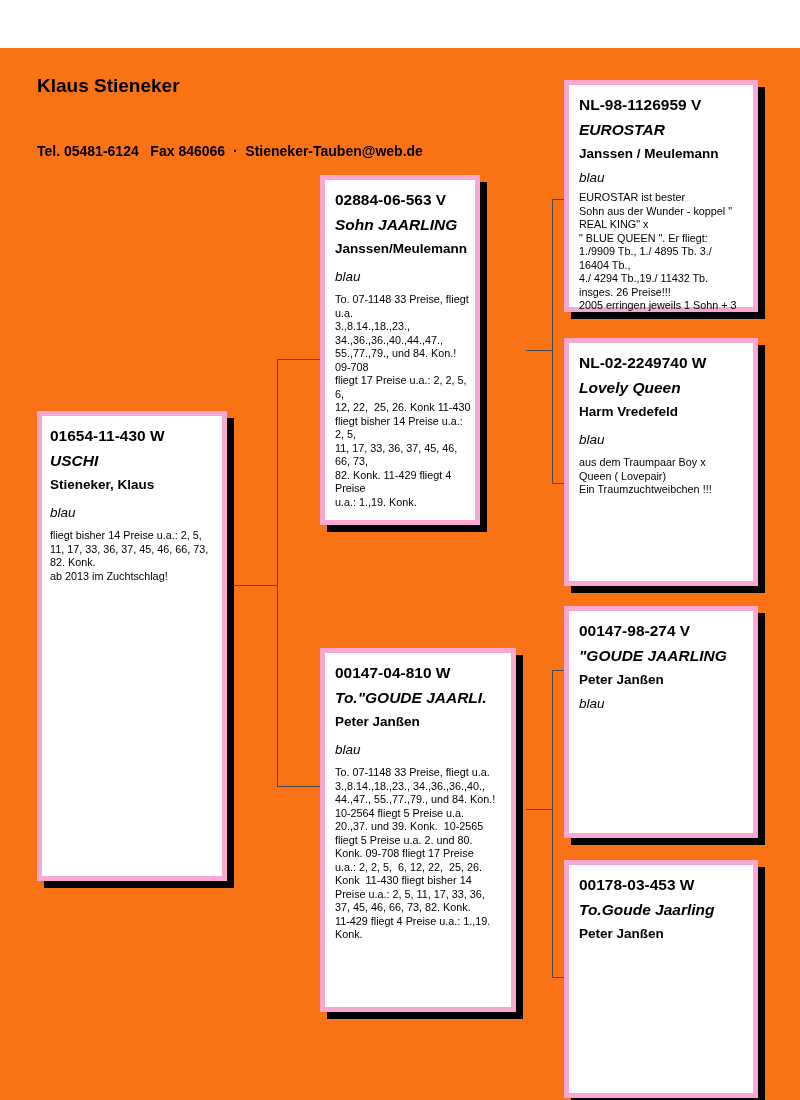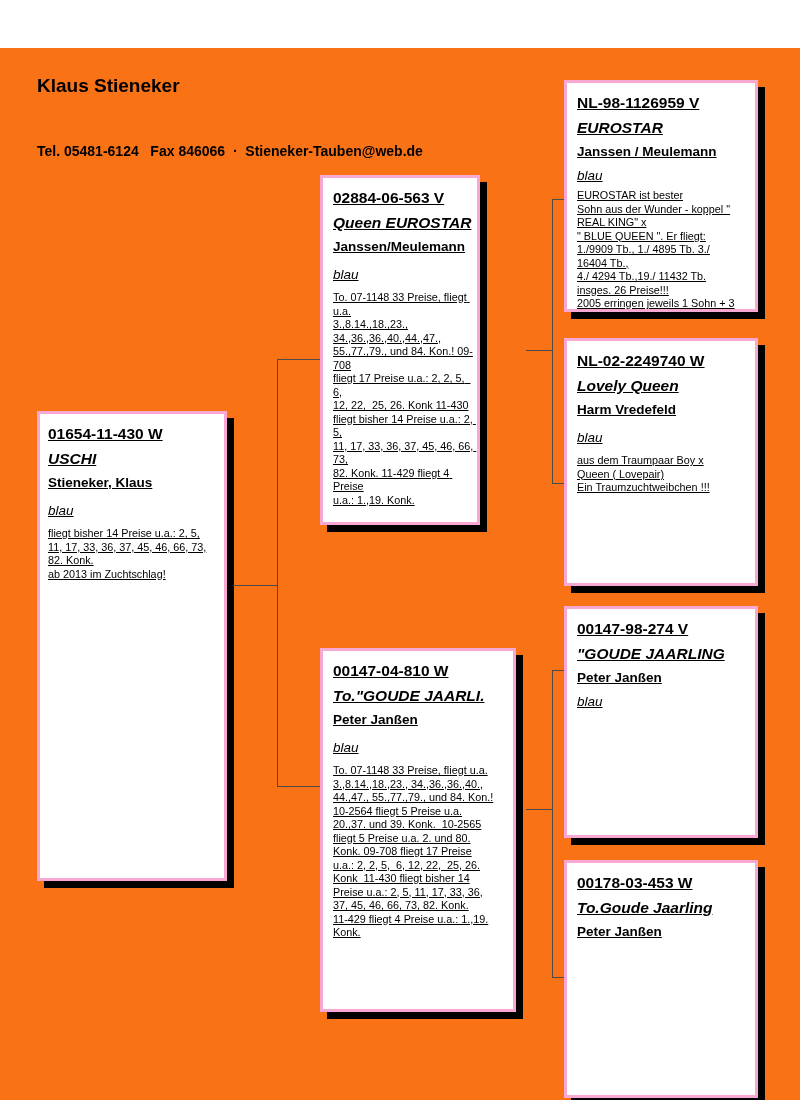--- a/index.html
+++ b/index.html
@@ -22,24 +22,23 @@
     position: absolute; left: 37px; top: 63px;
     font-size: 15px; font-weight: bold; white-space: pre;
   }
   .hdr-contact {
     position: absolute; left: 37px; top: 95px;
     font-size: 14px; font-weight: bold; white-space: pre;
   }
   .box {
     position: absolute;
     background: #fff;
-    border: 3px solid #f9a8d4;
+    border: 5px solid #f9a8d4;
     box-shadow: 7px 7px 0 0 #000;
     padding: 11px 2px 0 10px;
-    text-decoration: underline;
   }
   .ring      { font-size: 15.5px; font-weight: bold; margin-bottom: 7px; }
   .bird-name { font-size: 15.5px; font-weight: bold; font-style: italic; margin-bottom: 7px; }
   .breeder   { font-size: 13.5px; font-weight: bold; margin-bottom: 13px; }
   .colorline { font-size: 13.5px; font-style: italic; margin-bottom: 9px; }
   .notes     { font-size: 10.8px; line-height: 13.5px; white-space: pre-wrap; }
   .line { position: absolute; background: #4a4a4a; }
   .hline { height: 1px; }
   .vline { width: 1px; }
   .footer-credit {
@@ -61,21 +60,21 @@
     <div class="breeder">Stieneker, Klaus</div>
     <div class="colorline">blau</div>
     <div class="notes">fliegt bisher 14 Preise u.a.: 2, 5,
 11, 17, 33, 36, 37, 45, 46, 66, 73,
 82. Konk.
 ab 2013 im Zuchtschlag!</div>
   </div>
 
   <div class="box" style="left:320px; top:127px; width:160px; height:350px;">
     <div class="ring">02884-06-563 V</div>
-    <div class="bird-name">Queen EUROSTAR</div>
+    <div class="bird-name">Sohn JAARLING</div>
     <div class="breeder">Janssen/Meulemann</div>
     <div class="colorline">blau</div>
     <div class="notes">To. 07-1148 33 Preise, fliegt u.a.
 3.,8.14.,18.,23.,
 34.,36.,36.,40.,44.,47.,
 55.,77.,79., und 84. Kon.! 09-708
 fliegt 17 Preise u.a.: 2, 2, 5,  6,
 12, 22,  25, 26. Konk 11-430
 fliegt bisher 14 Preise u.a.: 2, 5,
 11, 17, 33, 36, 37, 45, 46, 66, 73,

